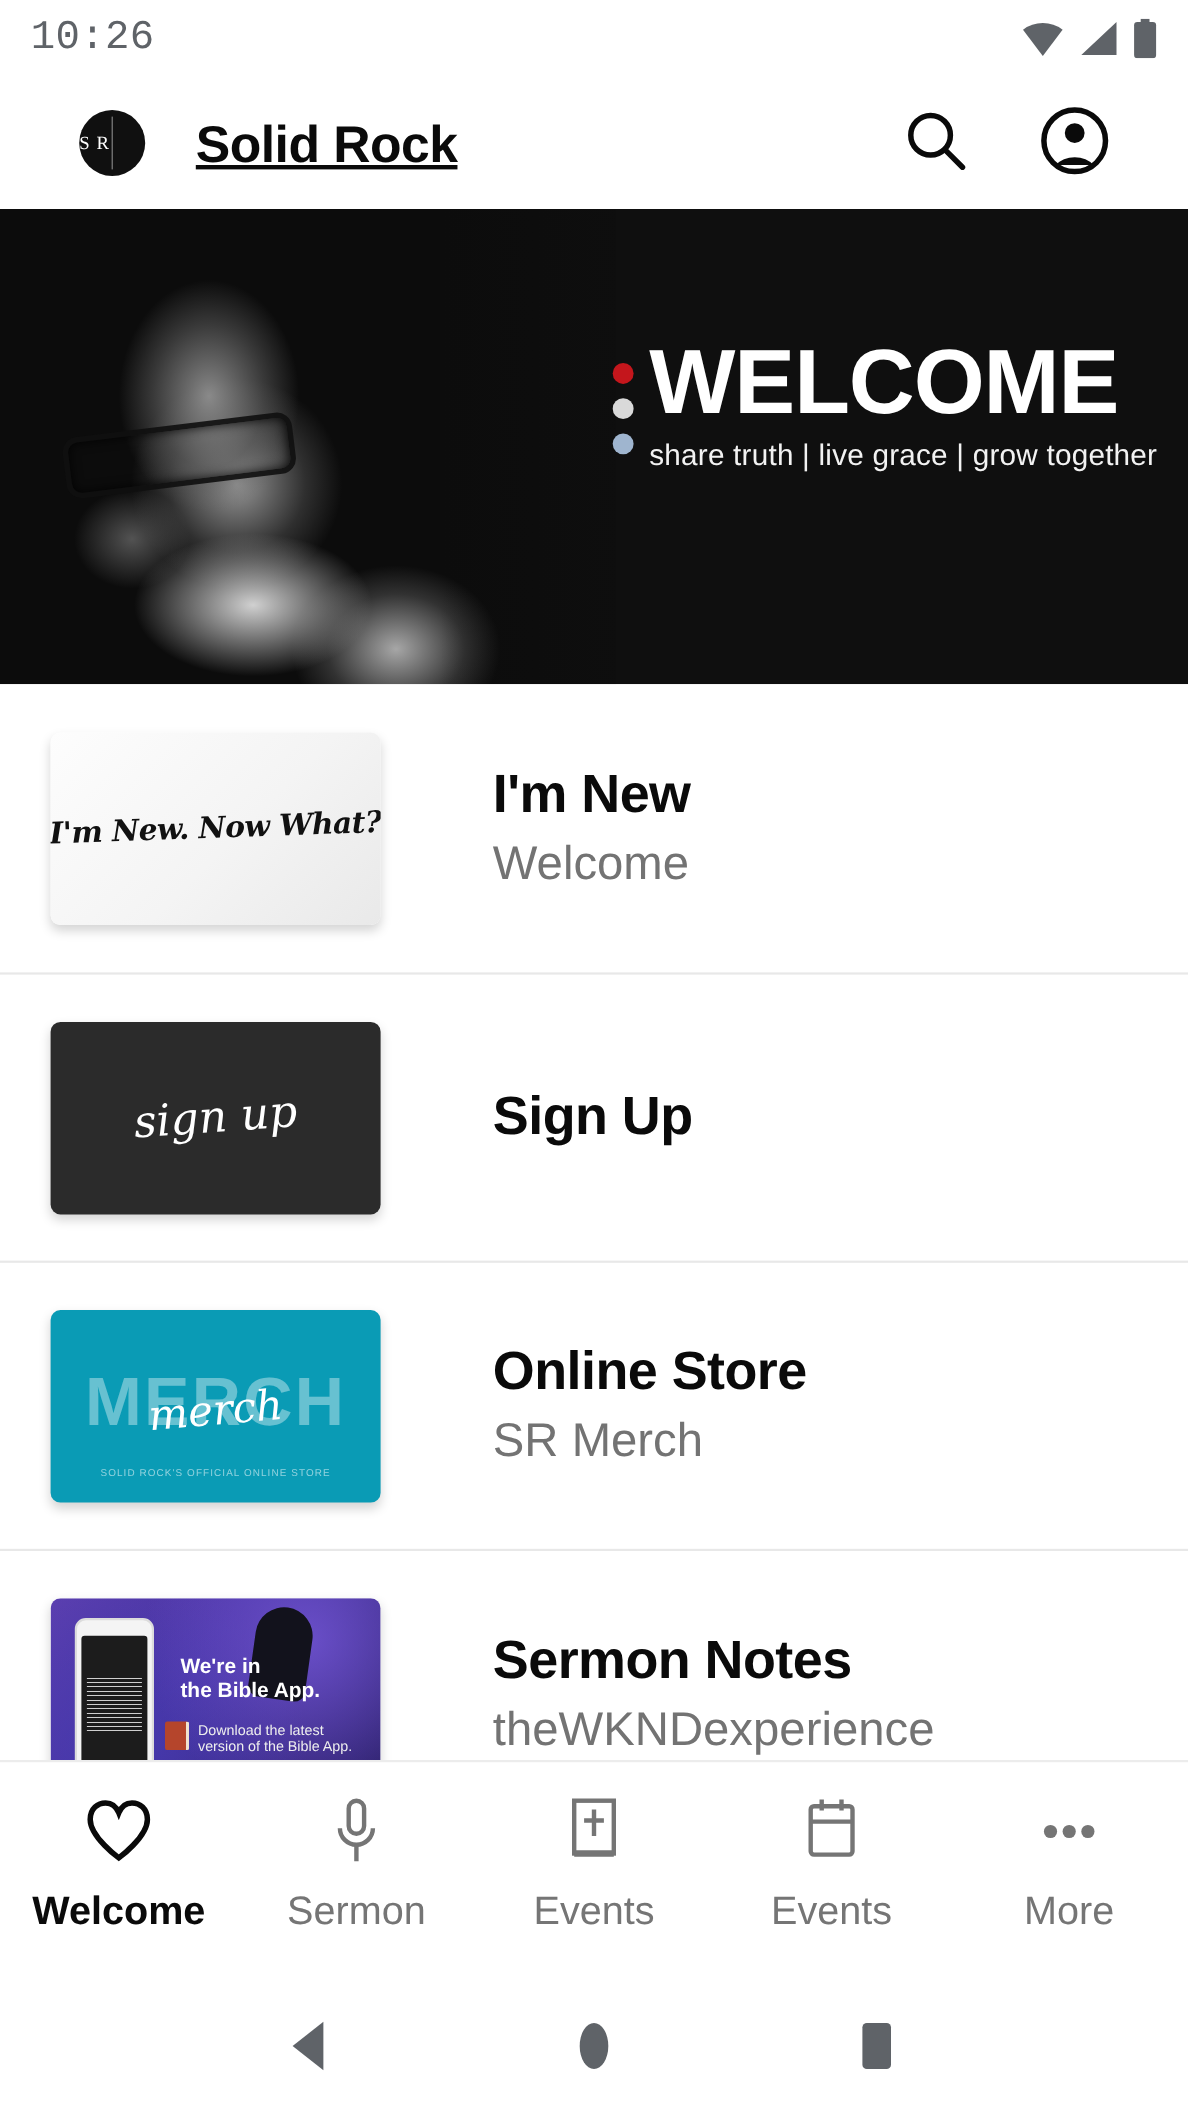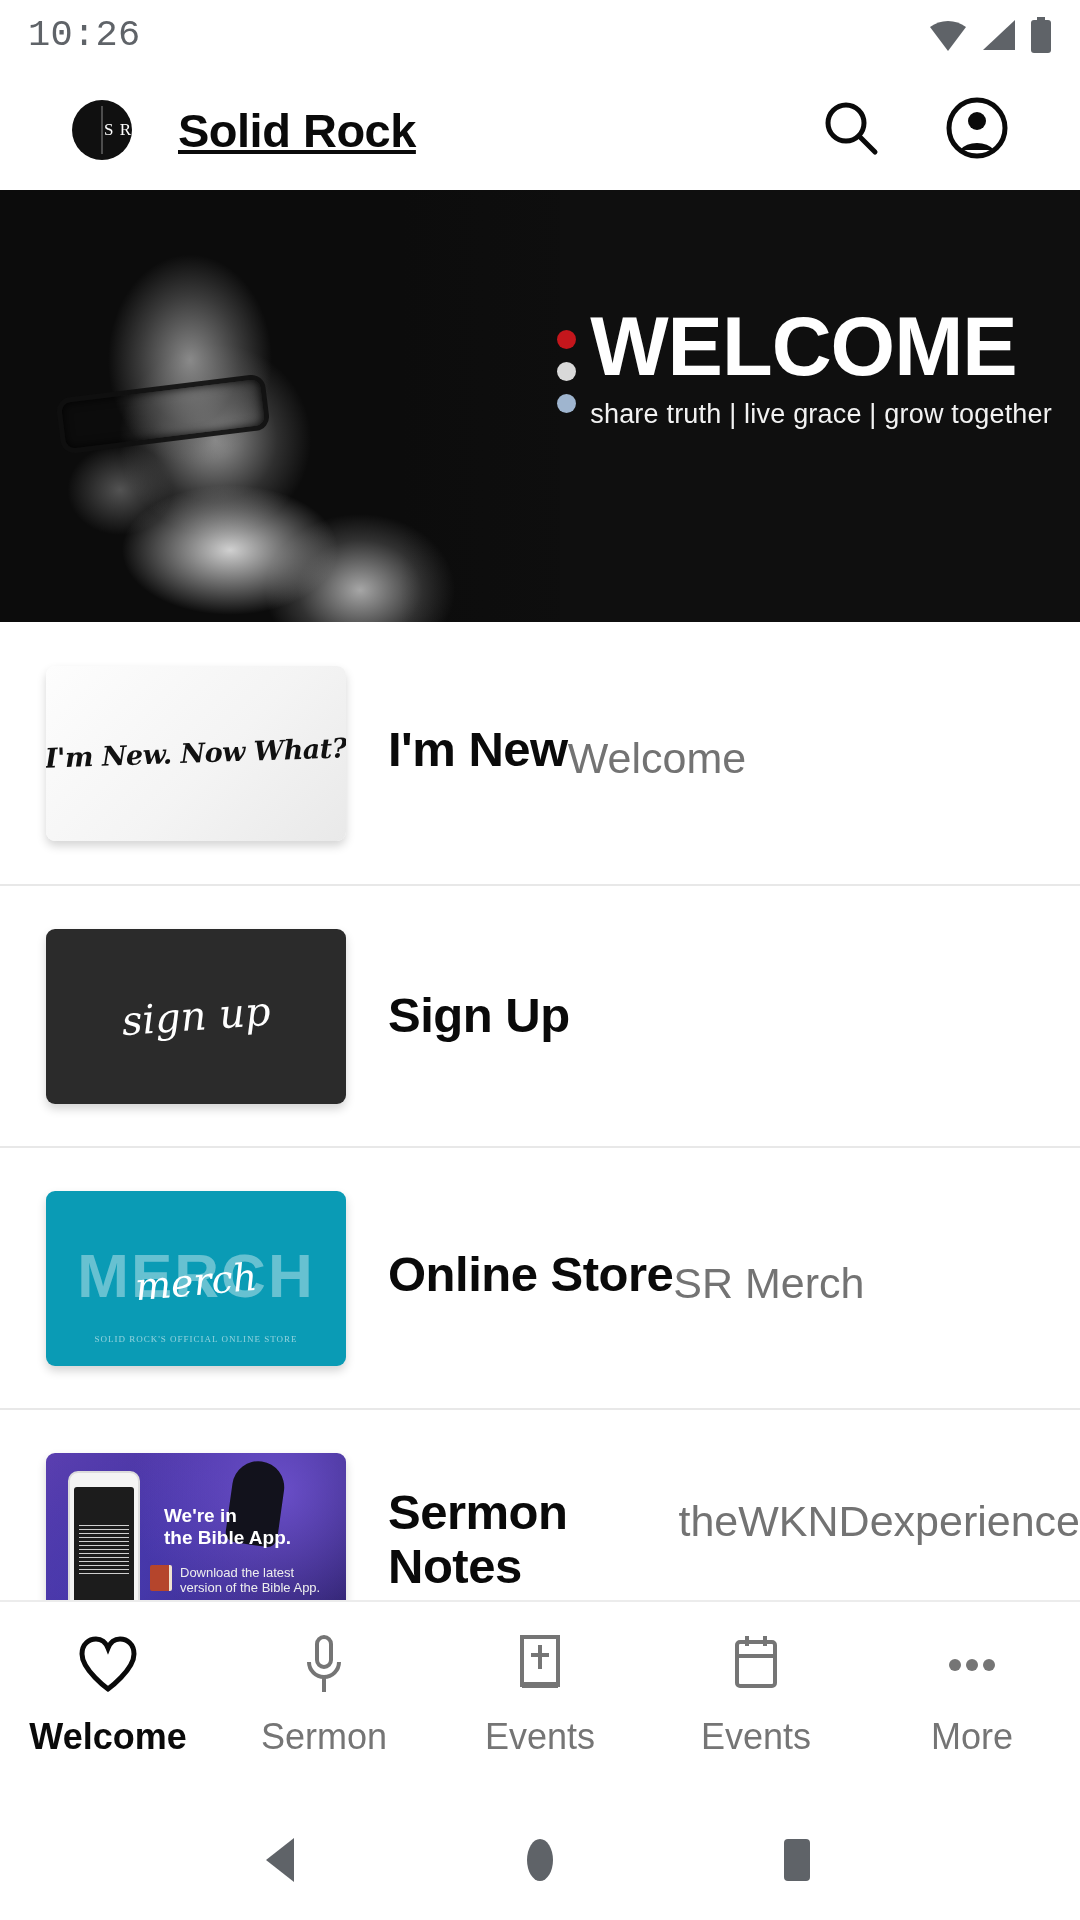--- a/index.html
+++ b/index.html
@@ -27,21 +27,21 @@
 
   
   .appbar {
     position:absolute; top:70px; left:0; width:1080px; height:120px;
     display:flex; align-items:center; background:#ffffff;
   }
   .brand { display:flex; align-items:center; padding-left:72px; }
   .brand-logo {
     width:60px; height:60px; border-radius:50%;
     background:#101010; position:relative;
-    display:flex; align-items:center; justify-content:flex-end;
+    display:flex; align-items:center; justify-content:flex-start;
   }
   .brand-logo .sr {
     color:#ffffff; font-size:17px; letter-spacing:1px;
     font-family:"Liberation Serif", serif;
     position:relative; z-index:2;
   }
   .brand-logo .divider {
     position:absolute; top:6px; bottom:6px; left:50%;
     width:1px; background:#8a8a8a; transform:translateX(-50%);
   }
@@ -109,21 +109,21 @@
   .list-item {
     position:relative; display:flex; align-items:center;
     height:262px; padding-left:46px; background:#fff;
   }
   .list-item + .list-item { border-top:2px solid #e8e8e8; }
   .thumb {
     width:300px; height:175px; border-radius:9px;
     flex:none; position:relative; overflow:hidden;
     box-shadow:0 5px 10px rgba(0,0,0,0.17);
   }
-  .item-text { margin-left:42px; display:flex; flex-direction:row; }
+  .item-text { margin-left:102px; display:flex; flex-direction:column; }
   .item-title {
     font-size:49px; font-weight:bold; color:#0a0a0a;
     letter-spacing:-0.5px; line-height:1.1;
   }
   .item-sub {
     font-size:43px; color:#737373; margin-top:12px; line-height:1.1;
   }
 
   
   .thumb-new {
@@ -155,21 +155,21 @@
   }
   .thumb-merch .script {
     position:absolute; left:50%; top:52%;
     transform:translate(-50%,-50%) rotate(-5deg);
     font-family:"DejaVu Serif", serif; font-style:italic;
     font-size:38px; color:#ffffff; white-space:nowrap;
   }
   .thumb-merch .tiny {
     position:absolute; left:50%; bottom:22px; transform:translateX(-50%);
     font-size:9px; letter-spacing:1px; color:rgba(255,255,255,0.55);
-    white-space:nowrap; font-family:Liberation Serif, serif;
+    white-space:nowrap; font-family:Liberation Sans, sans-serif;
   }
   
   .thumb-bible {
     background:
       radial-gradient(circle at 78% 22%, rgba(120,90,220,0.75) 0%, rgba(0,0,0,0) 55%),
       radial-gradient(circle at 25% 78%, rgba(70,60,180,0.7) 0%, rgba(0,0,0,0) 60%),
       linear-gradient(130deg,#5b3fb0 0%,#4833a0 40%,#2a1f66 100%);
   }
   .thumb-bible .phone {
     position:absolute; left:22px; top:18px; width:72px; height:150px;

